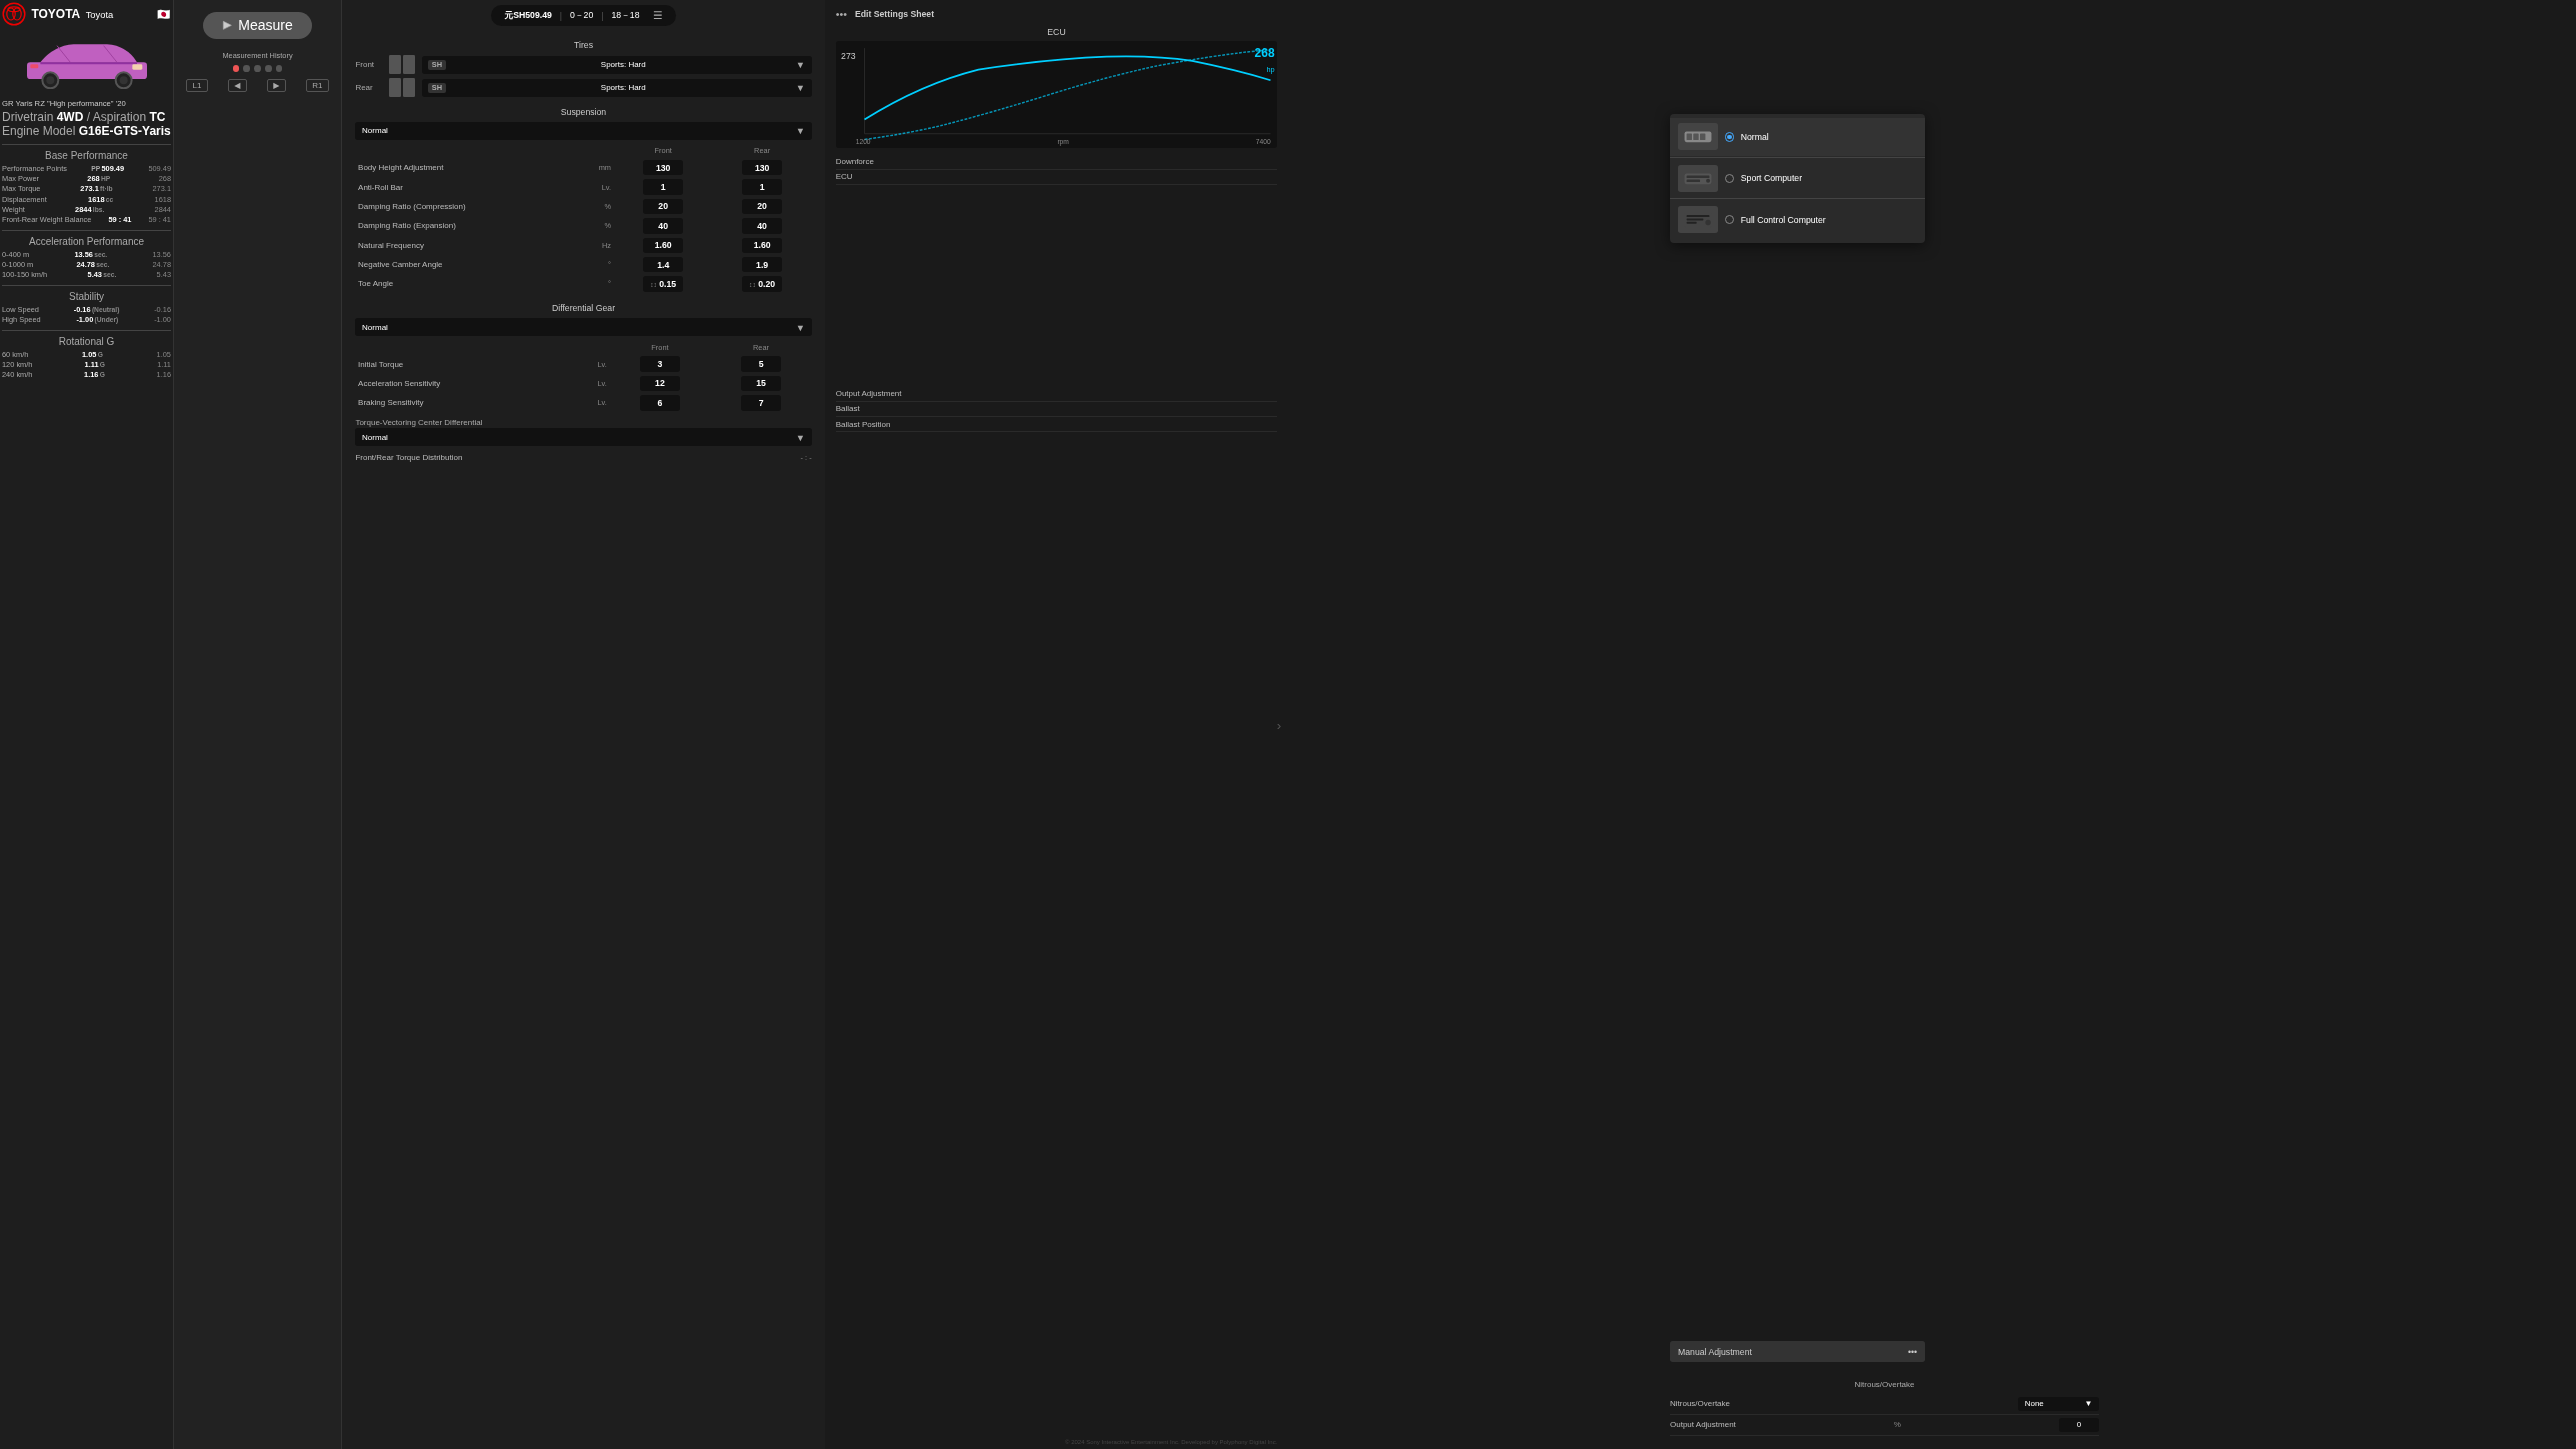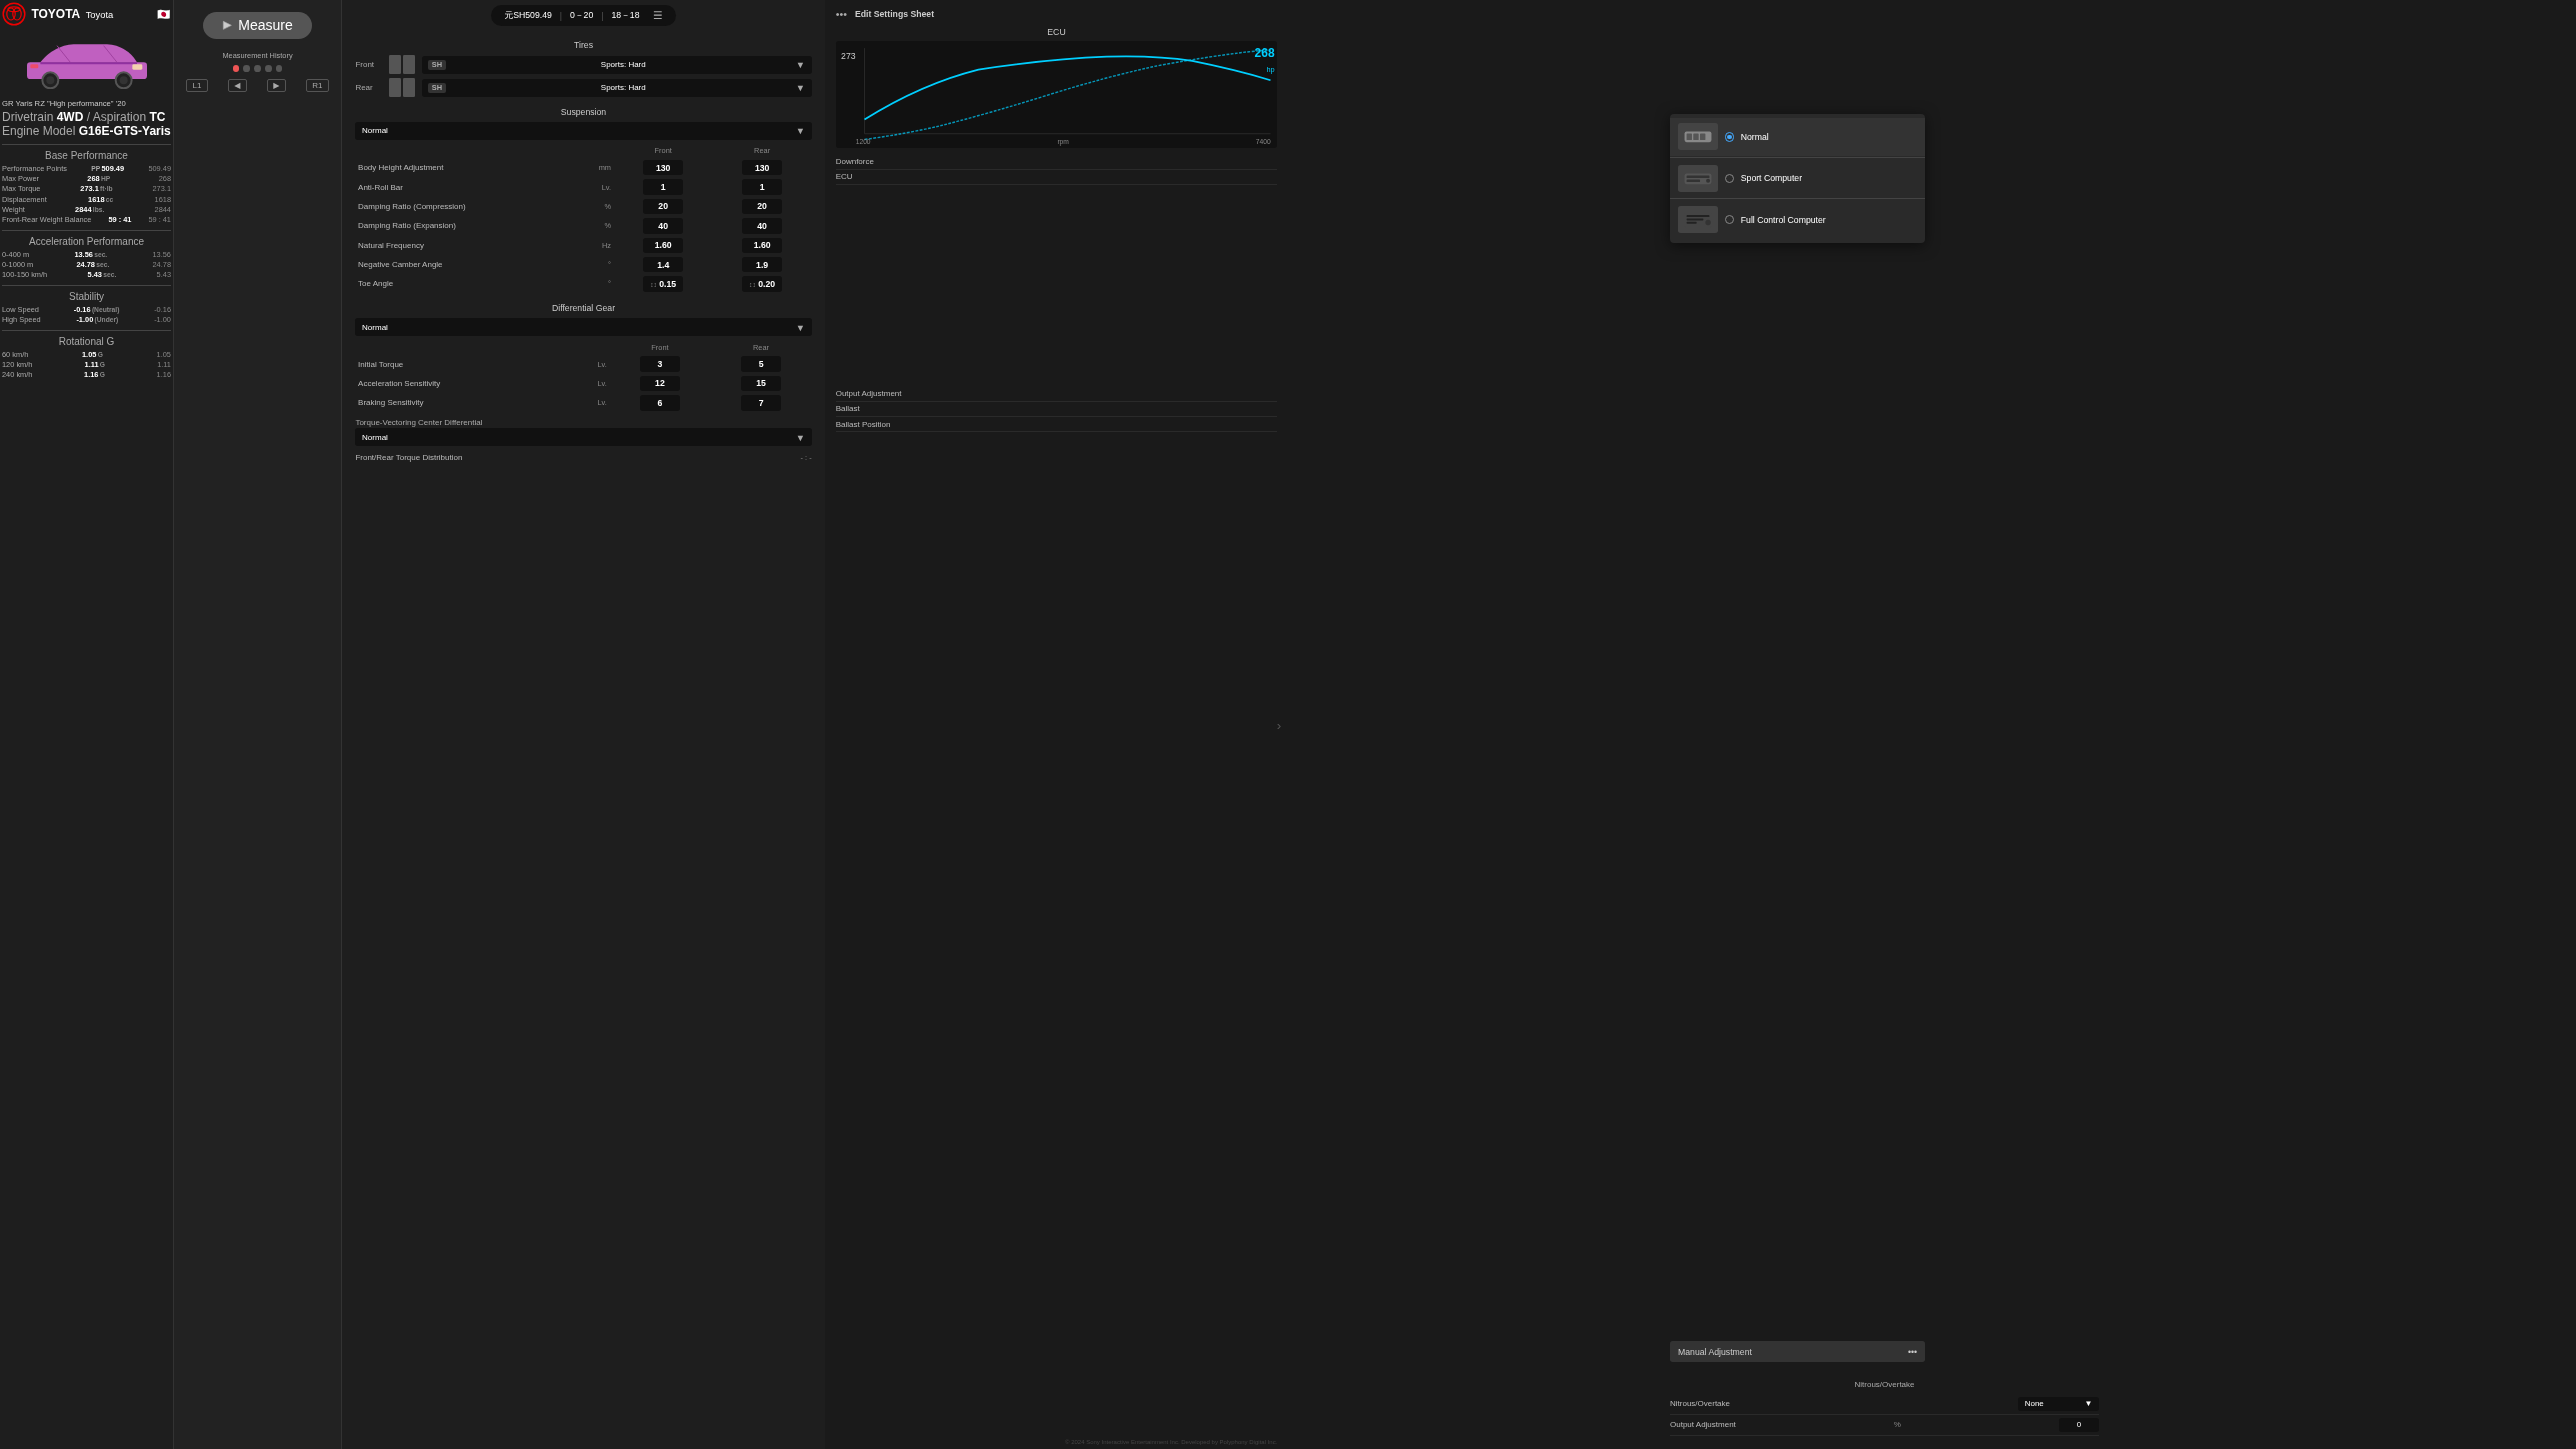--- a/index.html
+++ b/index.html
@@ -185,21 +185,21 @@
     }
     .top-bar-inner {
       background: #111;
       border-radius: 13.4px;
       padding: 4px 13.4px;
       display: flex;
       align-items: center;
       gap: 8px;
       font-size: 8.7px;
     }
-    .top-bar-points { color: #fff; font-weight: normal; text-align: right; }
+    .top-bar-points { color: #fff; font-weight: bold; text-align: right; }
     .top-bar-sep { color: #555; }
     .settings-icon-btn {
       background: none;
       border: none;
       color: #aaa;
       font-size: 10.7px;
       cursor: pointer;
       margin-left: 5.4px;
     }
 

